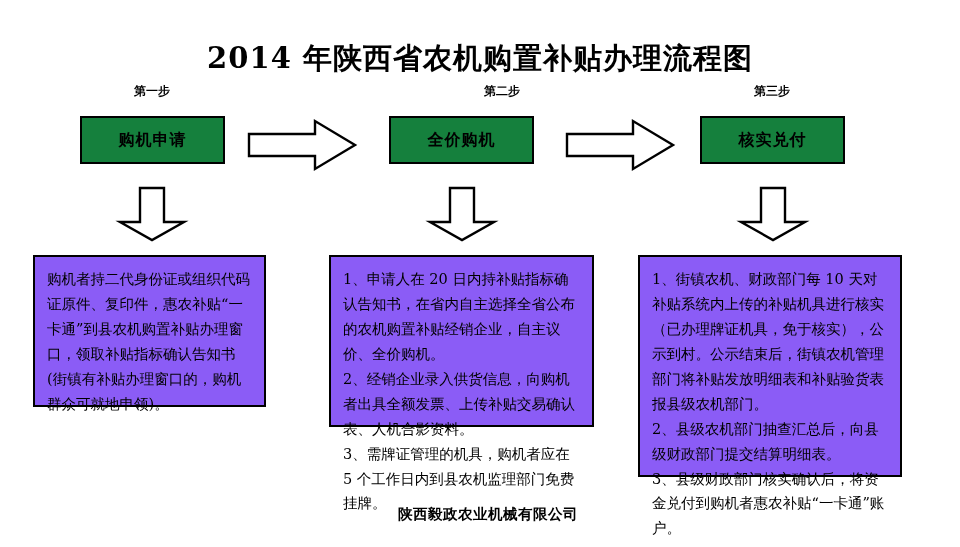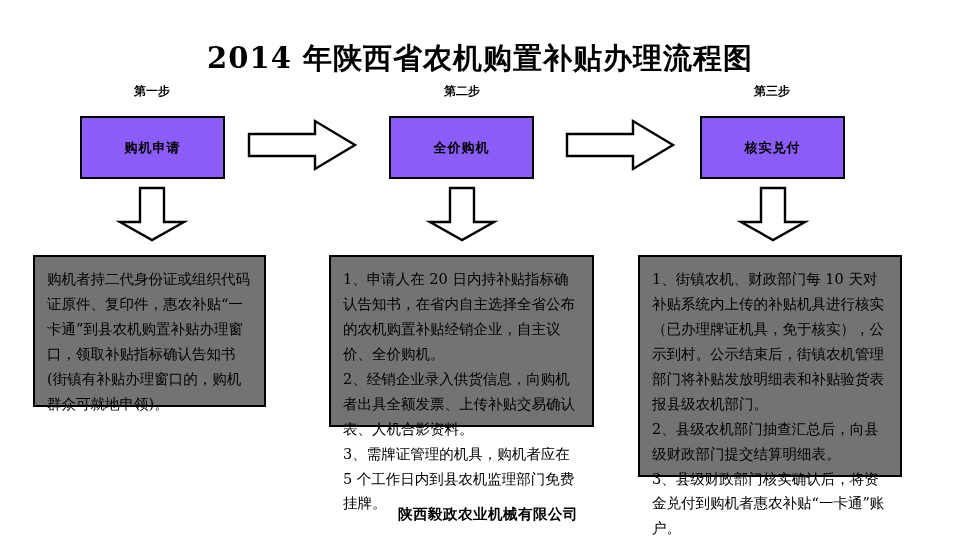--- a/index.html
+++ b/index.html
@@ -36,35 +36,35 @@
   .step-caption {
     position: absolute;
     top: 83px;
     font-family: "DejaVu Serif", "Liberation Serif", serif;
     font-size: 12px;
     font-weight: bold;
     text-align: center;
     white-space: nowrap;
   }
   .step-caption.c1 { left: 72px;  width: 160px; }
-  .step-caption.c2 { left: 382px; width: 160px; }
+  .step-caption.c2 { left: 360px; width: 160px; text-align: right; }
   .step-caption.c3 { left: 692px; width: 160px; }
 
   
   .step-box {
     position: absolute;
     top: 116px;
-    height: 63px;
+    height: 48px;
     border: 2px solid #000;
-    background: #8b5cf6;
+    background: #15803d;
     display: flex;
     align-items: center;
     justify-content: center;
     font-family: "DejaVu Sans", "Liberation Sans", sans-serif;
-    font-size: 13px;
+    font-size: 16px;
     font-weight: bold;
     letter-spacing: 1px;
     box-sizing: border-box;
   }
   .step-box.b1 { left: 80px;  width: 145px; }
   .step-box.b2 { left: 389px; width: 145px; }
   .step-box.b3 { left: 700px; width: 145px; }
 
   
   .arrow-right {
@@ -86,21 +86,21 @@
   }
   .arrow-down.d1 { left: 117px; }
   .arrow-down.d2 { left: 427px; }
   .arrow-down.d3 { left: 738px; }
 
   
   .detail-box {
     position: absolute;
     top: 255px;
     border: 2px solid #000;
-    background: #737373;
+    background: #8b5cf6;
     box-sizing: border-box;
     padding: 10px 12px 8px 12px;
     font-family: "DejaVu Serif", "Liberation Serif", serif;
     font-size: 14.5px;
     line-height: 1.72;
     text-align: left;
   }
   .detail-box.p1 { left: 33px;  width: 233px; height: 152px; }
   .detail-box.p2 { left: 329px; width: 265px; height: 172px; }
   .detail-box.p3 { left: 638px; width: 264px; height: 222px; }

